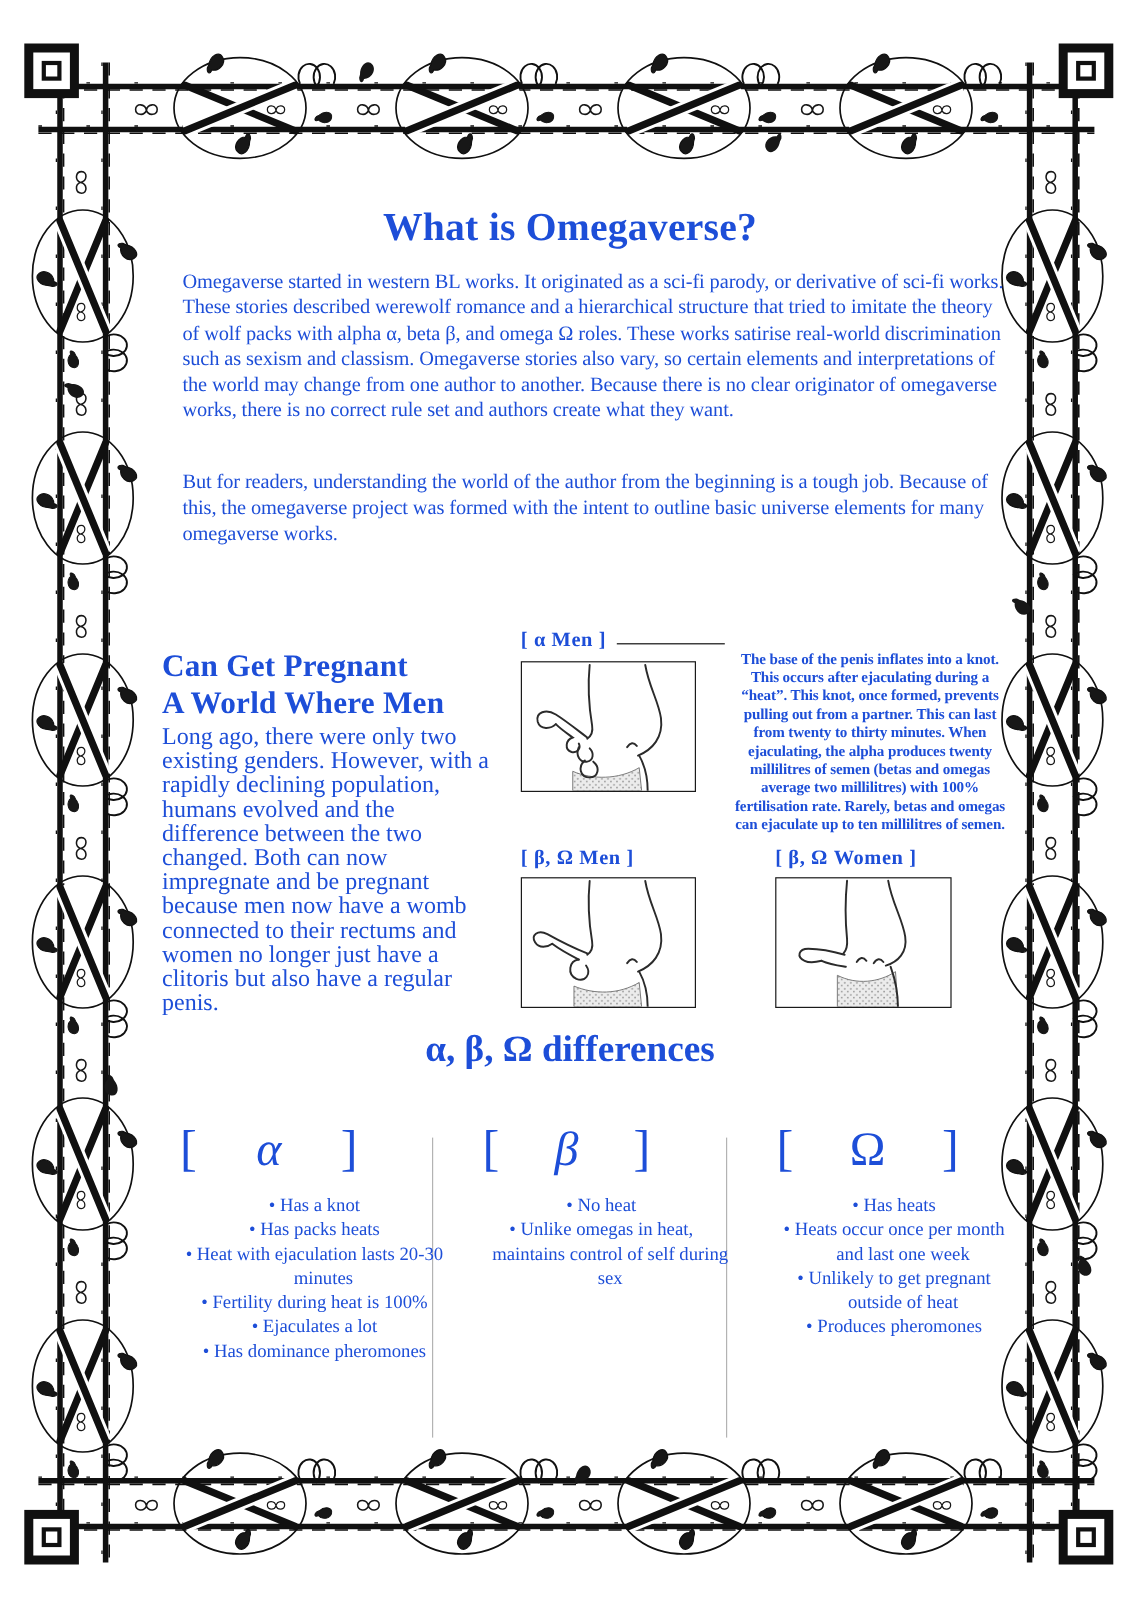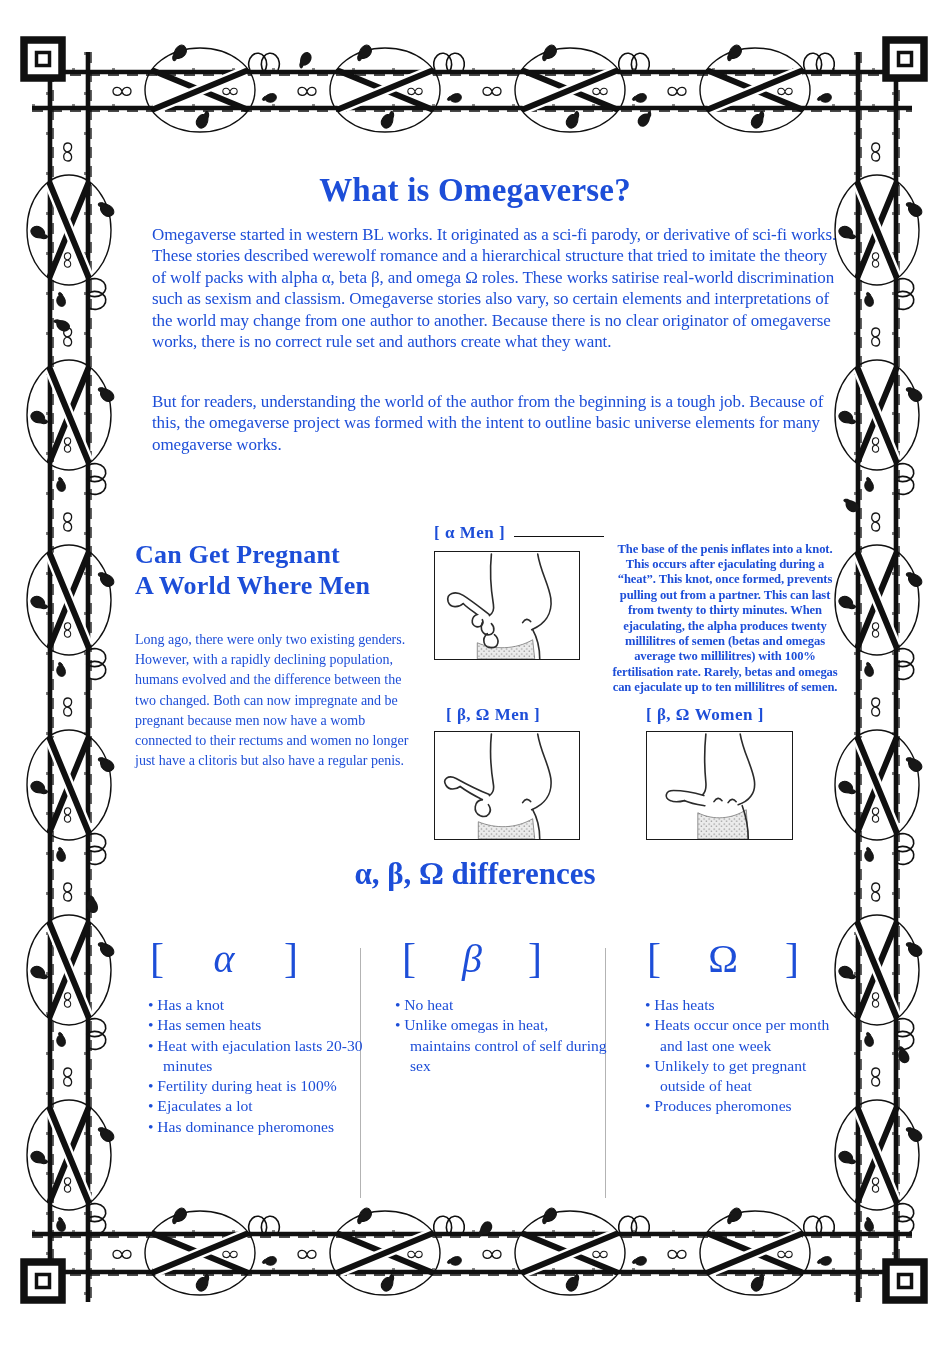--- a/index.html
+++ b/index.html
@@ -7,25 +7,25 @@
         font-family:"Liberation Serif","DejaVu Serif",serif;color:#1d4ed8;}
   .abs{position:absolute;}
   svg.borderart{position:absolute;left:0;top:0;pointer-events:none;}
 
   .title{left:0;right:0;top:150px;text-align:center;font-size:33px;font-weight:bold;letter-spacing:.2px;}
   .intro{left:136px;width:690px;font-size:17px;line-height:21.4px;letter-spacing:-0.1px;margin-left:16px;}
   .p1{top:207px;}
   .p2{top:374px;}
 
   .preg-head{left:135px;top:539px;font-size:26px;font-weight:bold;line-height:31px;letter-spacing:.2px;}
-  .preg-body{left:135px;top:616px;width:278px;font-size:14px;line-height:20.2px;}
+  .preg-body{left:135px;top:584px;width:278px;font-size:20px;line-height:20.2px;}
 
   .fig-label{font-size:17px;font-weight:bold;letter-spacing:.5px;white-space:nowrap;}
   .lab-a{left:434px;top:523px;}
-  .lab-bm{left:434px;top:705px;margin-left:12px;}
+  .lab-bm{left:434px;top:705px;}
   .lab-bw{left:646px;top:705px;}
   .connector{left:514px;top:536px;width:90px;height:0;border-top:1.5px solid #111;}
   .figbox{border:1.6px solid #1a1a1a;background:#fff;}
   .fb-a{left:434px;top:551px;width:144px;height:107px;}
   .fb-bm{left:434px;top:731px;width:144px;height:107px;}
   .fb-bw{left:646px;top:731px;width:145px;height:107px;}
   .figbox svg{display:block;width:100%;height:100%;}
   .ln{fill:none;stroke:#2b2b2b;stroke-width:1.6;stroke-linecap:round;}
   .stip{fill:url(#stipple);stroke:#666;stroke-width:.7;}
 
@@ -39,21 +39,21 @@
   .sym.it{font-style:italic;}
   .br1{left:150px;width:148px;}
   .br2{left:402px;width:140px;}
   .br3{left:647px;width:152px;}
   .divider{top:948px;height:250px;width:1px;background:#b3b3b3;}
   .dv1{left:360px;} .dv2{left:605px;}
   .col-list{top:995px;font-size:15.6px;line-height:20.3px;}
   .cl1{left:148px;width:228px;}
   .cl2{left:395px;width:212px;}
   .cl3{left:645px;width:200px;}
-  .col-list ul{margin:0;padding:0;list-style:none;}
+  .col-list ul{margin:0;padding:0;list-style:none;text-align:center;}
   .col-list li{padding-left:15px;text-indent:-15px;}
   .col-list li::before{content:"• ";}
 </style>
 </head>
 <body>
 
 <div class="page">
 
   <svg class="borderart" width="950" height="1351" viewBox="0 0 950 1351">
     <defs>
@@ -211,21 +211,21 @@
     <span class="sym">Ω</span>
     <span>]</span>
   </div>
 
   <div class="abs divider dv1"></div>
   <div class="abs divider dv2"></div>
 
   <div class="abs col-list cl1">
     <ul>
       <li>Has a knot</li>
-      <li>Has semen heats</li>
+      <li>Has packs heats</li>
       <li>Heat with ejaculation lasts 20-30 minutes</li>
       <li>Fertility during heat is 100%</li>
       <li>Ejaculates a lot</li>
       <li>Has dominance pheromones</li>
     </ul>
   </div>
   <div class="abs col-list cl3">
     <ul>
       <li>Has heats</li>
       <li>Heats occur once per month and last one week</li>

